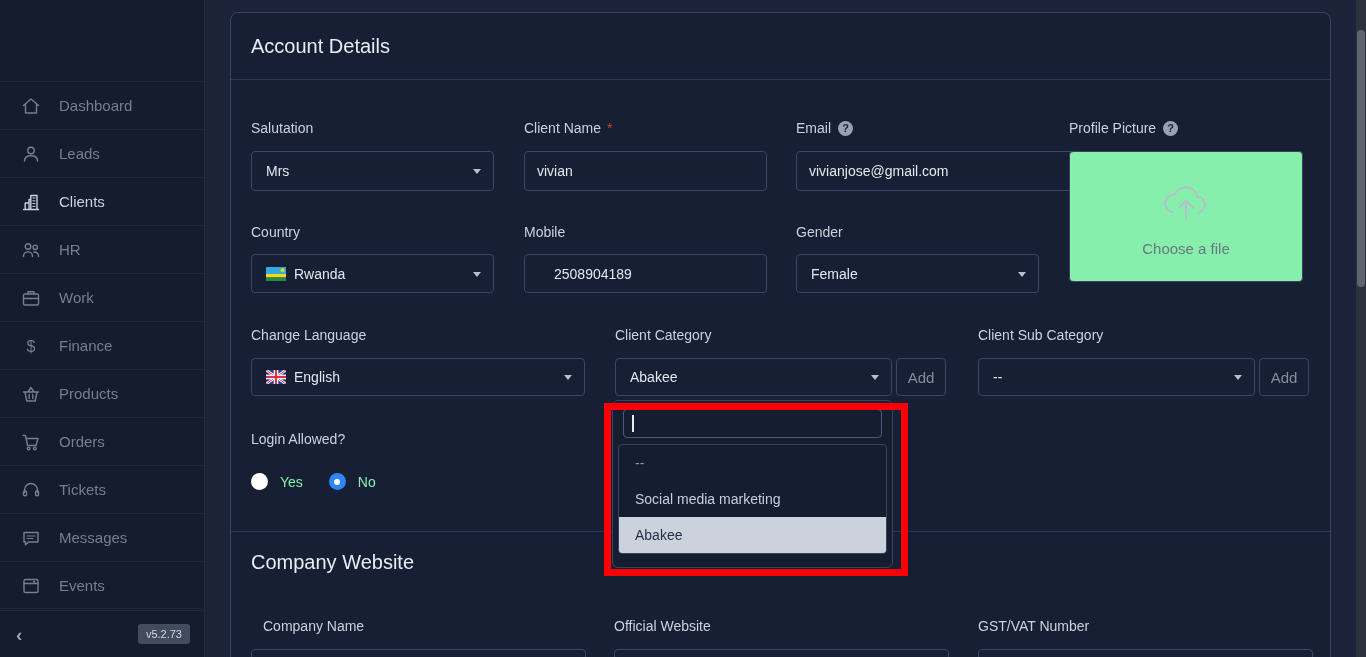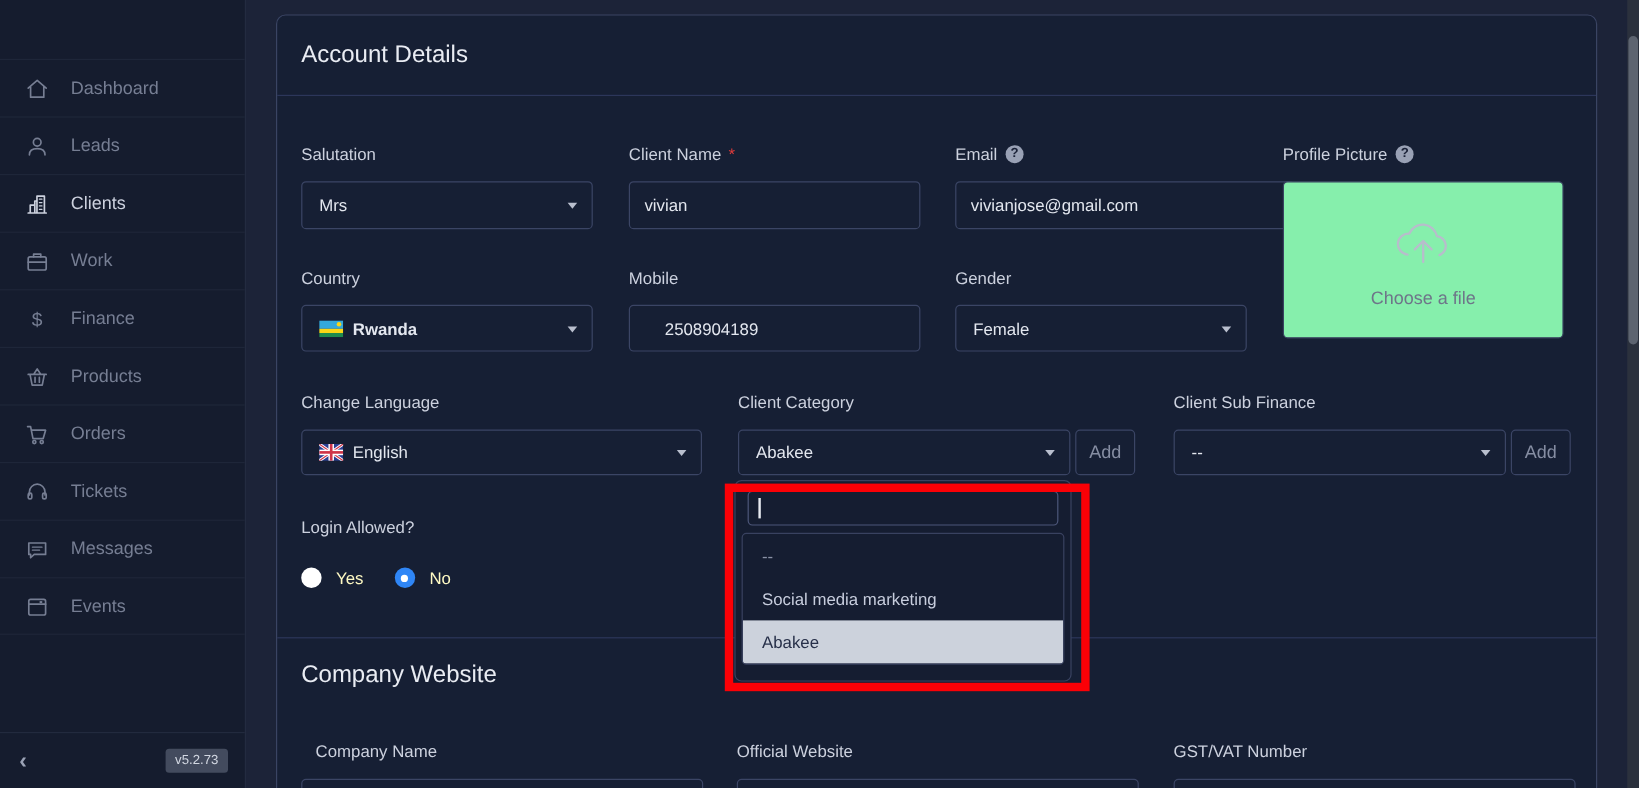--- a/index.html
+++ b/index.html
@@ -9,21 +9,21 @@
 
   
   .sidebar { position:absolute; left:0; top:0; width:205px; height:657px; background:#151c2e; border-right:1px solid #232b40; }
   .brand { position:relative; height:63px; padding:12px 0 0 20px; }
   .brand-row { display:flex; align-items:center; gap:8px; color:#f2f4f8; font-size:19px; font-weight:bold; }
   .ws-row { display:flex; align-items:center; gap:8px; margin-top:6px; }
   .dot { width:10px; height:10px; border-radius:50%; background:#2fae49; }
   .ws-name { color:#8b93a7; font-size:13px; }
   .close-pill { position:absolute; right:0; top:16px; width:53px; height:43px; background:#2f86f6; border-radius:24px 0 0 24px; display:flex; align-items:center; justify-content:center; cursor:pointer; }
   .close-x { color:#fff; font-size:13px; font-weight:bold; }
-  .nav { position:absolute; top:49px; left:0; right:0; }
+  .nav { position:absolute; top:81px; left:0; right:0; }
   .nav-item { height:48px; display:flex; align-items:center; gap:17px; padding-left:20px; color:#767e93; font-size:15px; border-top:1px solid #1e2639; cursor:pointer; }
   .nav-item:last-child { border-bottom:1px solid #1e2639; }
   .nav-item.active { color:#ccd1de; }
   .nav-icon { width:22px; height:22px; flex:0 0 22px; stroke:currentColor; fill:none; stroke-width:1.4; stroke-linecap:round; stroke-linejoin:round; }
   .side-footer { position:absolute; left:0; right:0; bottom:0; height:47px; border-top:1px solid #222a3e; display:flex; align-items:center; justify-content:space-between; padding:0 14px 0 16px; }
   .collapse { color:#9aa2b5; font-size:19px; font-weight:bold; cursor:pointer; line-height:1; }
   .version-badge { background:#434b5e; color:#d2d7e1; font-size:11px; padding:4px 8px; border-radius:3px; }
 
   
   .card { position:absolute; left:230px; top:12px; width:1101px; height:770px; background:#161f34; border:1px solid #3a4463; border-radius:8px; }
@@ -45,21 +45,21 @@
   .upload-box { position:absolute; left:838px; top:138px; width:234px; height:131px; background:#86efac; border:1px solid #39435f; border-radius:4px; cursor:pointer; }
   .upload-icon { position:absolute; left:50%; top:26px; transform:translateX(-50%); }
   .upload-text { position:absolute; left:0; right:0; top:88px; text-align:center; color:#6e7589; font-size:15px; }
 
   .radio-row { position:absolute; left:20px; top:460px; display:flex; align-items:center; gap:26px; }
   .radio-opt { display:flex; align-items:center; gap:12px; cursor:pointer; }
   .radio { width:17px; height:17px; border-radius:50%; }
   .radio.unchecked { background:#ffffff; }
   .radio.checked { background:#2f86f6; position:relative; }
   .radio.checked::after { content:""; position:absolute; left:5.5px; top:5.5px; width:6px; height:6px; border-radius:50%; background:#fff; }
-  .radio-label { color:#fef9c3; font-size:14px; }
+  .radio-label { color:#86efac; font-size:14px; }
 
   
   .dd-panel { position:absolute; left:612px; top:400px; width:281px; height:168px; background:#151d31; border:1px solid #3a4361; border-radius:6px; z-index:5; }
   .dd-search { position:absolute; left:10px; top:8px; width:259px; height:29px; background:transparent; border:1px solid #4d577a; border-radius:4px; color:#e8ebf2; font-size:14px; padding:0 8px; outline:none; }
   .caret-bar { position:absolute; left:19px; top:14px; width:2px; height:17px; background:#e8ebf2; z-index:6; }
   .dd-list { position:absolute; left:5px; top:43px; width:269px; height:110px; border:1px solid #394260; border-radius:4px; overflow:hidden; }
   .dd-option { height:36px; display:flex; align-items:center; padding-left:16px; color:#c7cddd; font-size:14px; cursor:pointer; }
   .dd-option.dim { color:#8a92a6; }
   .dd-option.highlight { background:#ccd2dc; color:#273049; }
 
@@ -93,20 +93,28 @@
       </div>
       <div class="nav-item active">
         <svg class="nav-icon" viewBox="0 0 22 22">
             <path d="M3.5 18.5 H18.5 M5.2 18.5 V12 H9 M9 18.5 V8.5 H10.8 M10.8 18.5 V4.5 H17 V18.5"></path>
             <path d="M12.8 7 H15 M12.8 9.8 H15 M12.8 12.6 H15 M12.8 15.4 H15" stroke-width="1"></path>
           </svg>
         <span>Clients</span>
       </div>
       <div class="nav-item">
         <svg class="nav-icon" viewBox="0 0 22 22">
+            <circle cx="8" cy="7.5" r="2.8"></circle>
+            <circle cx="15.2" cy="8.3" r="2.2"></circle>
+            <path d="M3.5 17.5 C3.5 14.4 5.5 12.9 8 12.9 C10.5 12.9 12.5 14.4 12.5 17.5 M13.8 13 C16.2 13 18.5 14.4 18.5 17.5"></path>
+          </svg>
+        <span>HR</span>
+      </div>
+      <div class="nav-item">
+        <svg class="nav-icon" viewBox="0 0 22 22">
             <rect x="3.5" y="7" width="15" height="11" rx="1.5"></rect>
             <path d="M8 7 V4.8 H14 V7 M3.5 11.5 H18.5"></path>
           </svg>
         <span>Work</span>
       </div>
       <div class="nav-item">
         <svg class="nav-icon" viewBox="0 0 22 22">
             <text x="11" y="16.5" text-anchor="middle" font-size="16" fill="currentColor" stroke="none" font-family="inherit">$</text>
           </svg>
         <span>Finance</span>
@@ -189,21 +197,21 @@
       <svg class="upload-icon" width="58" height="46" viewBox="0 0 60 46" fill="none" stroke="#b7bdcb" stroke-width="2" stroke-linecap="round" stroke-linejoin="round">
         <path d="M44 35 a8.5 8.5 0 0 0-2.2-16.4 A12.5 12.5 0 0 0 18 16.5 A9 9 0 0 0 16.5 34.5"></path>
         <path d="M30 41 V23 M22.8 30 L30 22.8 L37.2 30"></path>
       </svg>
       <div class="upload-text">Choose a file</div>
     </div>
 
     <div class="fld-label" style="left:20px; top:211px;">
       <span>Country</span>
     </div>
-    <div class="ctl select" style="left:20px; top:241px; width:243px; height:39px;font-weight:bold;">
+    <div class="ctl select" style="left:20px; top:241px; width:243px; height:39px;">
       <svg class="flag" width="20" height="14" viewBox="0 0 20 14">
           <rect width="20" height="7" fill="#33a9dc"></rect>
           <rect y="7" width="20" height="3.5" fill="#f9d616"></rect>
           <rect y="10.5" width="20" height="3.5" fill="#1f8b4d"></rect>
           <circle cx="16.5" cy="3.2" r="1.9" fill="#f9d616"></circle>
         </svg>
       <span>Rwanda</span>
       <span class="caret"></span>
     </div>
 
@@ -240,21 +248,21 @@
     <div class="fld-label" style="left:384px; top:314px;">
       <span>Client Category</span>
     </div>
     <div class="ctl select" style="left:384px; top:345px; width:277px; height:38px;">
       <span>Abakee</span>
       <span class="caret"></span>
     </div>
     <button class="add-btn" style="left:665px; top:345px; width:50px; height:38px;">Add</button>
 
     <div class="fld-label" style="left:747px; top:314px;">
-      <span>Client Sub Finance</span>
+      <span>Client Sub Category</span>
     </div>
     <div class="ctl select" style="left:747px; top:345px; width:277px; height:38px;">
       <span>--</span>
       <span class="caret"></span>
     </div>
     <button class="add-btn" style="left:1028px; top:345px; width:50px; height:38px;">Add</button>
 
     <div class="fld-label" style="left:20px; top:418px;">
       <span>Login Allowed?</span>
     </div>

